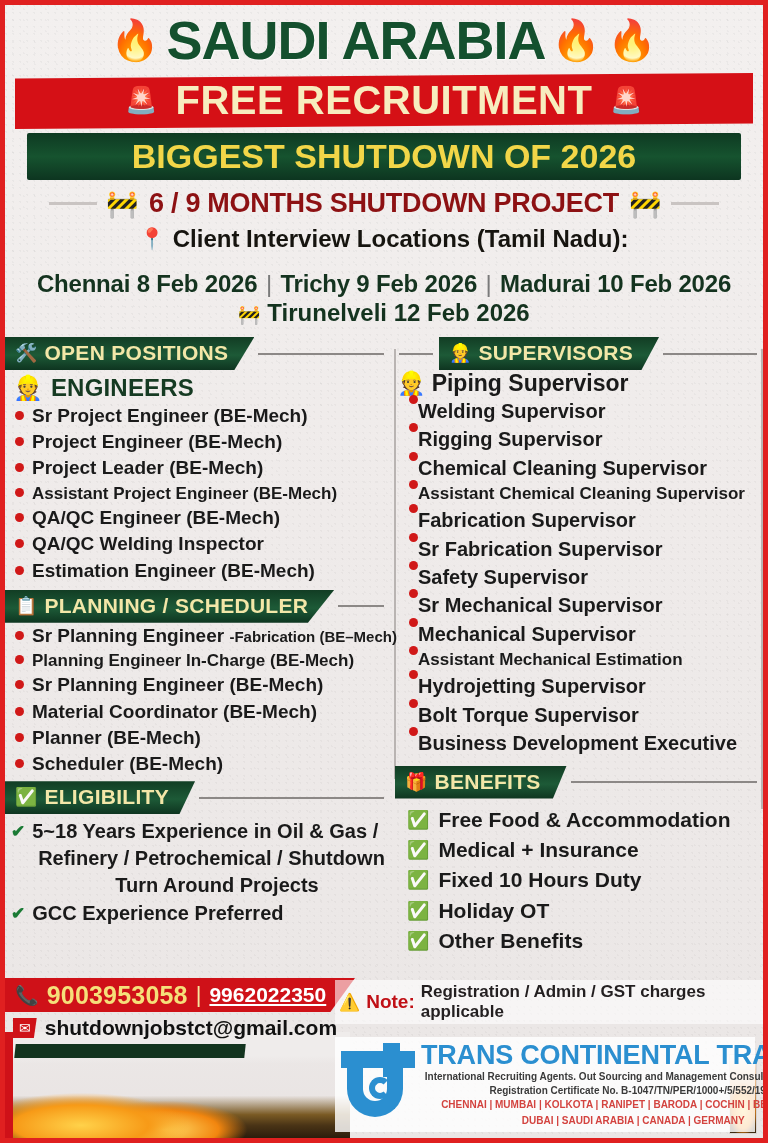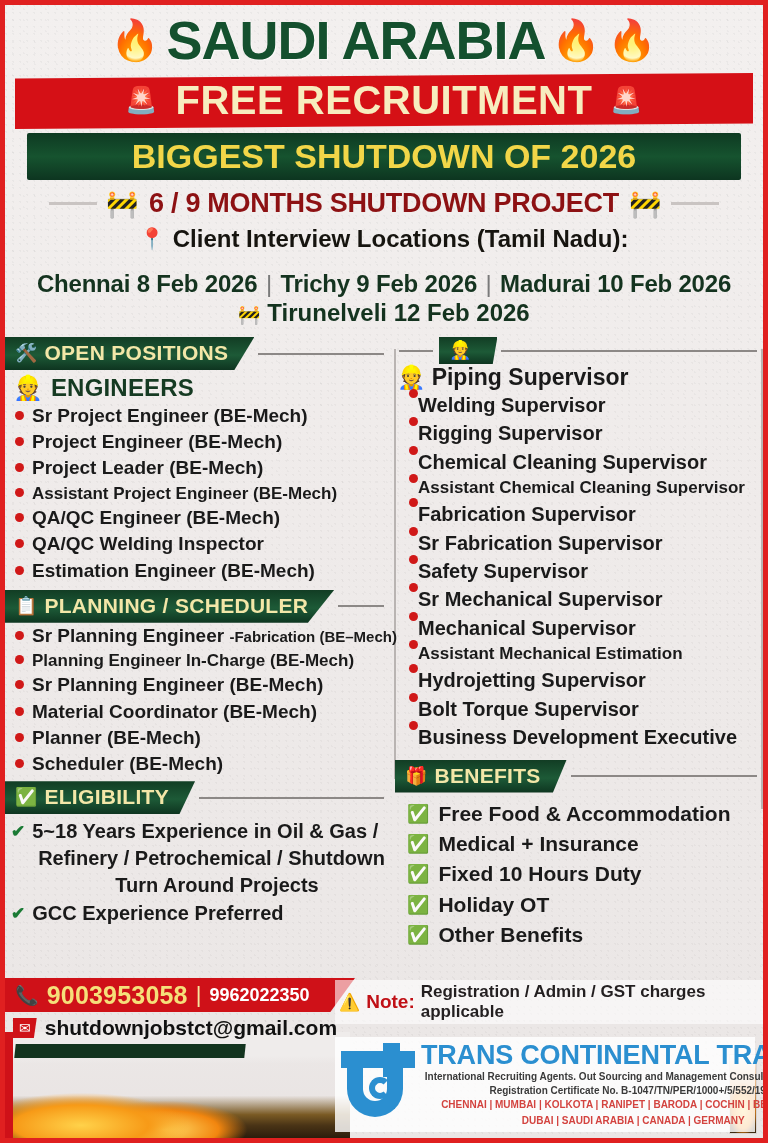--- a/index.html
+++ b/index.html
@@ -157,21 +157,21 @@
   .bottom{position:absolute;left:0;right:0;bottom:0;height:160px;}
   .phone-band{
     position:absolute;left:-2px;top:0;width:352px;height:34px;
     background:#cf1118;
     clip-path:polygon(0 0,100% 0,93% 100%,0 100%);
     display:flex;align-items:center;gap:8px;padding-left:12px;box-sizing:border-box;
   }
   .phone-ico{font-size:19px;color:#f3d94e;}
   .phone1{font-size:25px;font-weight:bold;color:#f5e07a;letter-spacing:.2px;}
   .phone-sep{font-size:22px;color:#f7e7a0;}
-  .phone2{font-size:18px;font-weight:bold;color:#ffffff;}
+  .phone2{font-size:21px;font-weight:bold;color:#ffffff;text-decoration:underline;}
 
   .mail-row{
     position:absolute;left:8px;top:38px;display:flex;align-items:center;gap:8px;
   }
   .mail-ico{
     background:#cf1118;color:#ffffff;font-size:14px;padding:2px 6px;
     clip-path:polygon(0 0,100% 0,88% 100%,0 100%);
   }
   .mail-txt{font-size:21px;font-weight:bold;color:#111111;}
 
@@ -400,20 +400,21 @@
       </div>
     </div>
 
     <div class="col-right">
       <div class="vdivide2"></div>
 
       <div class="sec" style="justify-content:center">
         <span class="sec-rule" style="max-width:34px"></span>
         <div class="sec-band">
           <span class="sec-ico">👷</span>
+          <span class="sec-title">SUPERVISORS</span>
         </div>
         <span class="sec-rule"></span>
       </div>
 
       <div class="sup-first">
         <span class="ico">👷</span>
         <span class="lbl">Piping Supervisor</span>
       </div>
 
       <ul class="slist">

